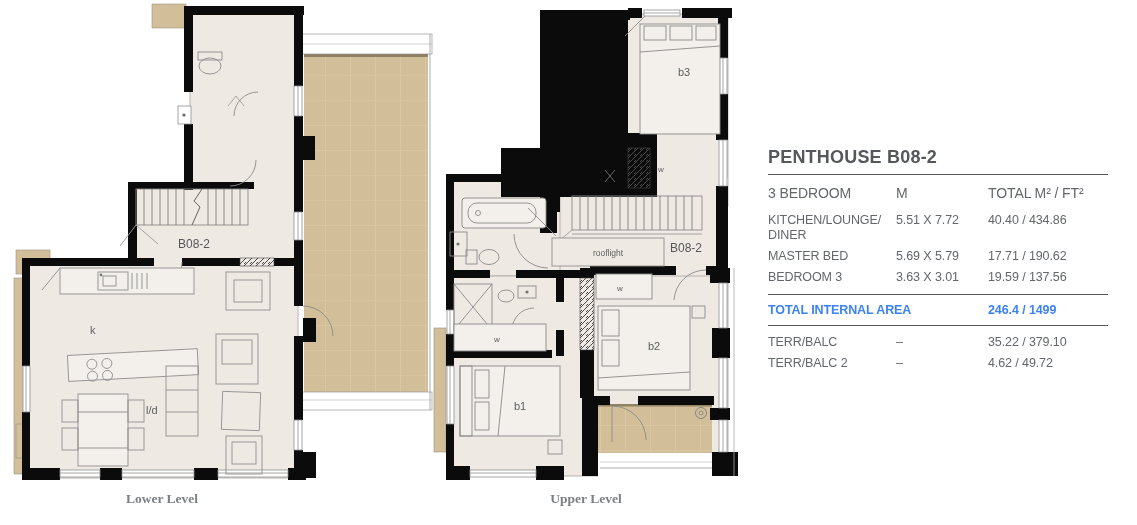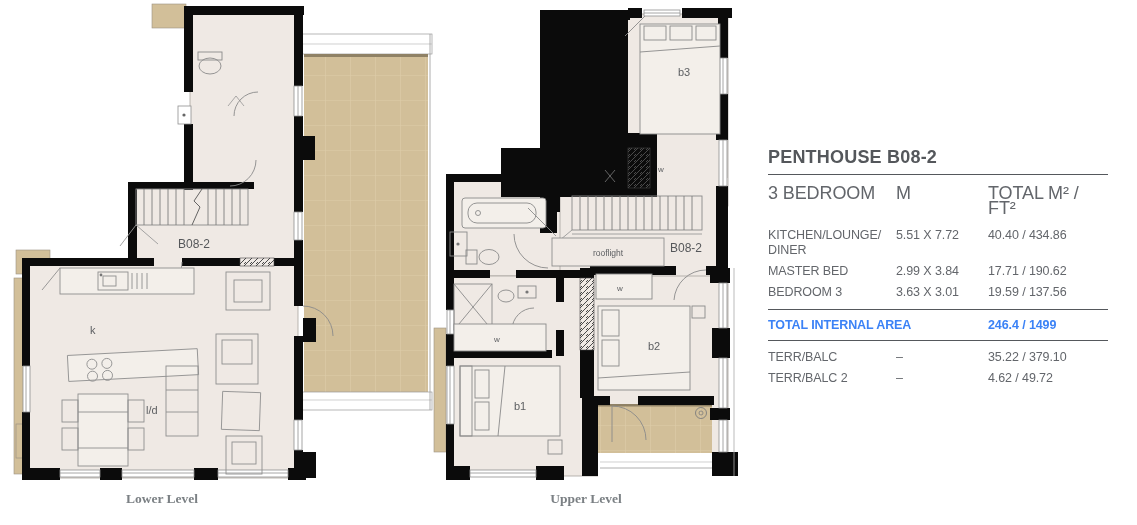--- a/index.html
+++ b/index.html
@@ -9,21 +9,21 @@
   svg{position:absolute;left:0;top:0;}
   
   .panel{position:absolute;left:768px;top:147px;width:340px;color:#63666B;
          font-size:12.5px;letter-spacing:-0.1px;}
   .panel-title{font-size:18px;font-weight:bold;color:#54575B;letter-spacing:0.2px;
                margin:0 0 6px 0;}
   .rule{height:0;border-top:2px solid #55585C;margin:0;}
   .rule.thin{border-top-width:1.6px;}
   .row{display:grid;grid-template-columns:128px 92px 1fr;align-items:start;
        line-height:15px;padding:3px 0;}
-  .thead{margin-top:8px;margin-bottom:6px;font-size:18px;}
+  .thead{margin-top:8px;margin-bottom:6px;font-size:14px;}
   .cell{white-space:pre-line;}
   .total-row{display:grid;grid-template-columns:220px 1fr;font-weight:bold;
              color:#3b82f6;padding:8px 0;}
   .terr-block{margin-top:6px;}
   
   .plan-lbl{fill:#5E6063;}
 </style>
 </head>
 <body>
 
@@ -379,21 +379,21 @@
   </div>
 
   <div class="row">
     <div class="cell">KITCHEN/LOUNGE/
 DINER</div>
     <div class="cell">5.51 X 7.72</div>
     <div class="cell">40.40 / 434.86</div>
   </div>
   <div class="row">
     <div class="cell">MASTER BED</div>
-    <div class="cell">2.99 X 3.84</div>
+    <div class="cell">5.69 X 5.79</div>
     <div class="cell">17.71 / 190.62</div>
   </div>
   <div class="row">
     <div class="cell">BEDROOM 3</div>
     <div class="cell">3.63 X 3.01</div>
     <div class="cell">19.59 / 137.56</div>
   </div>
 
   <div class="rule thin" style="margin-top:6px"></div>
   <div class="total-row">

